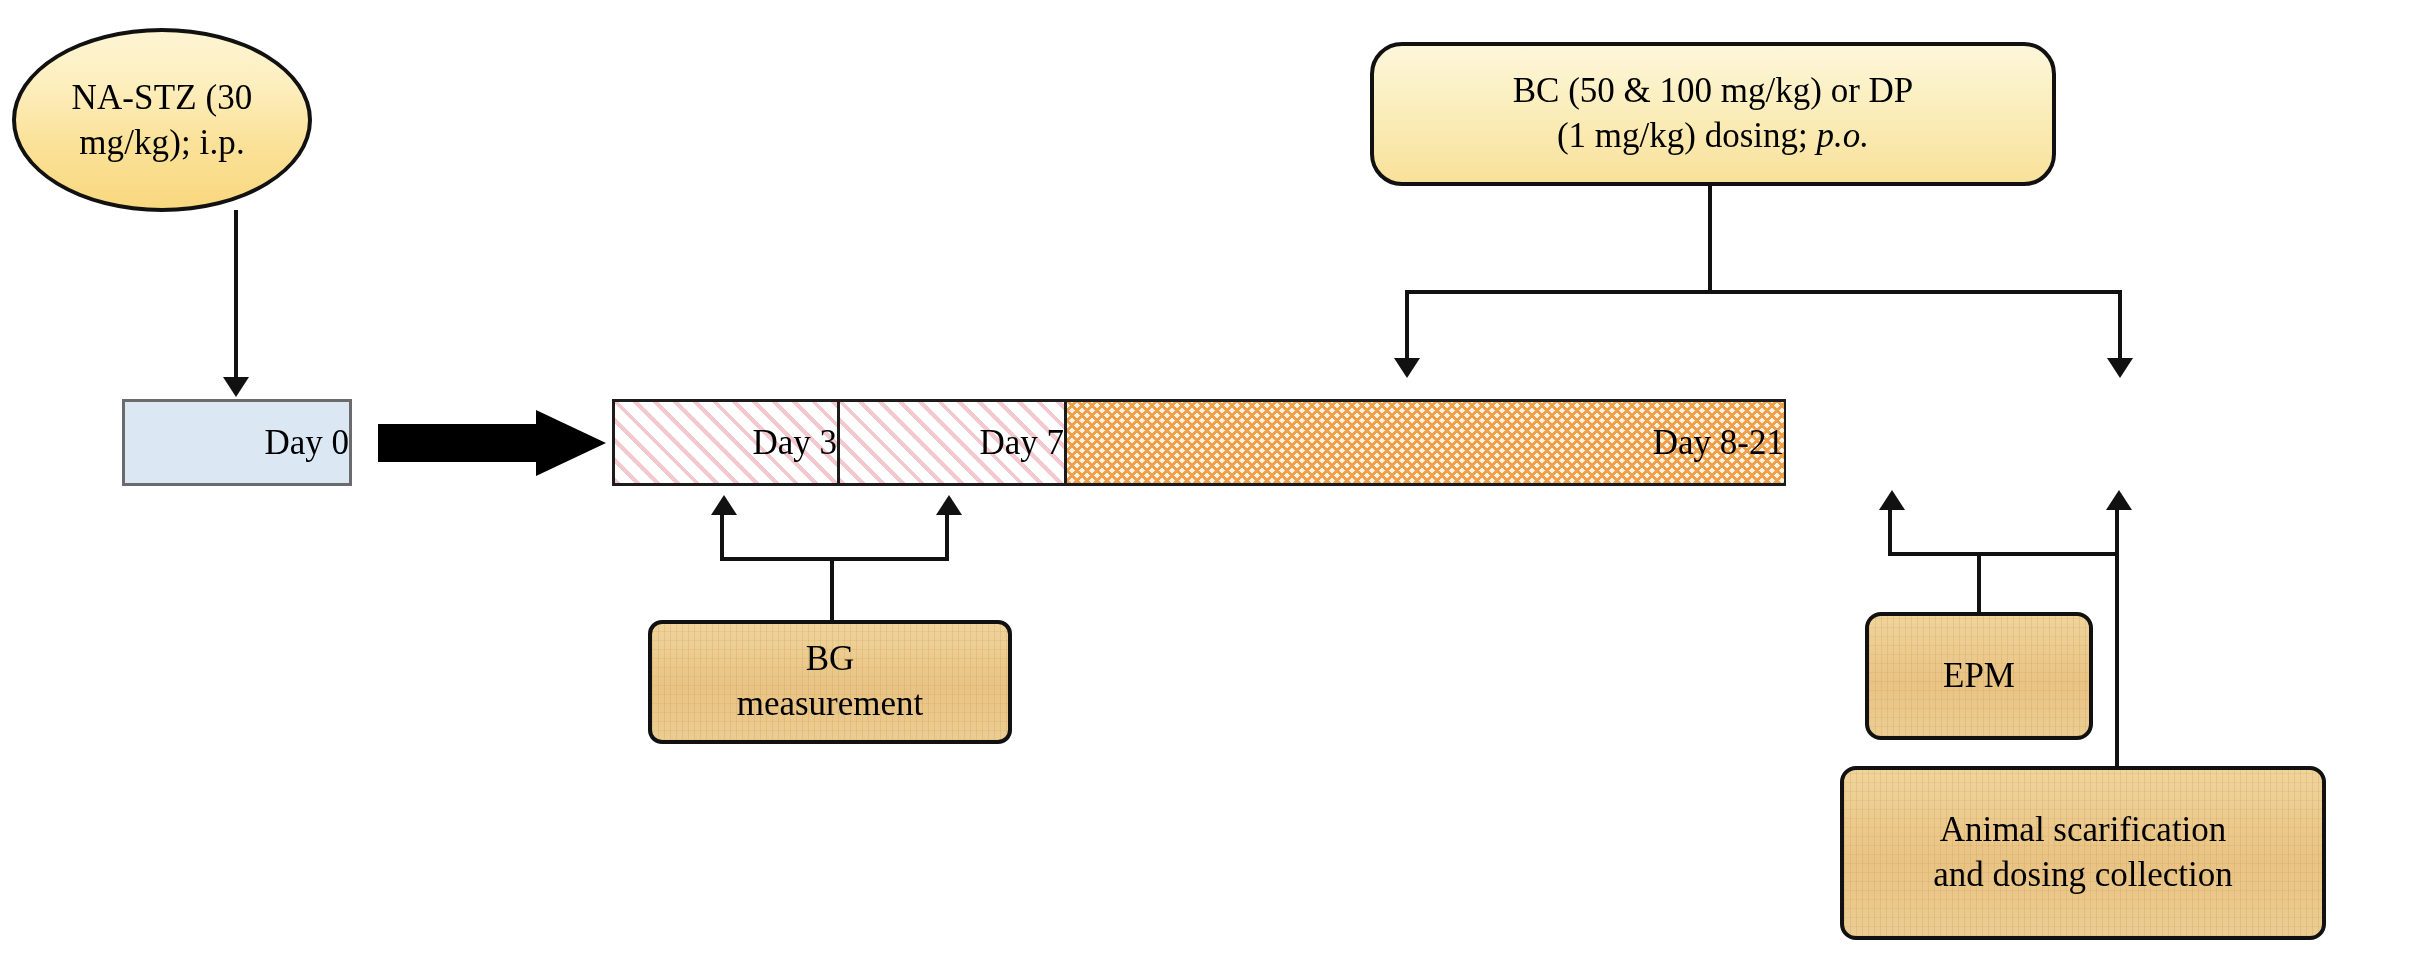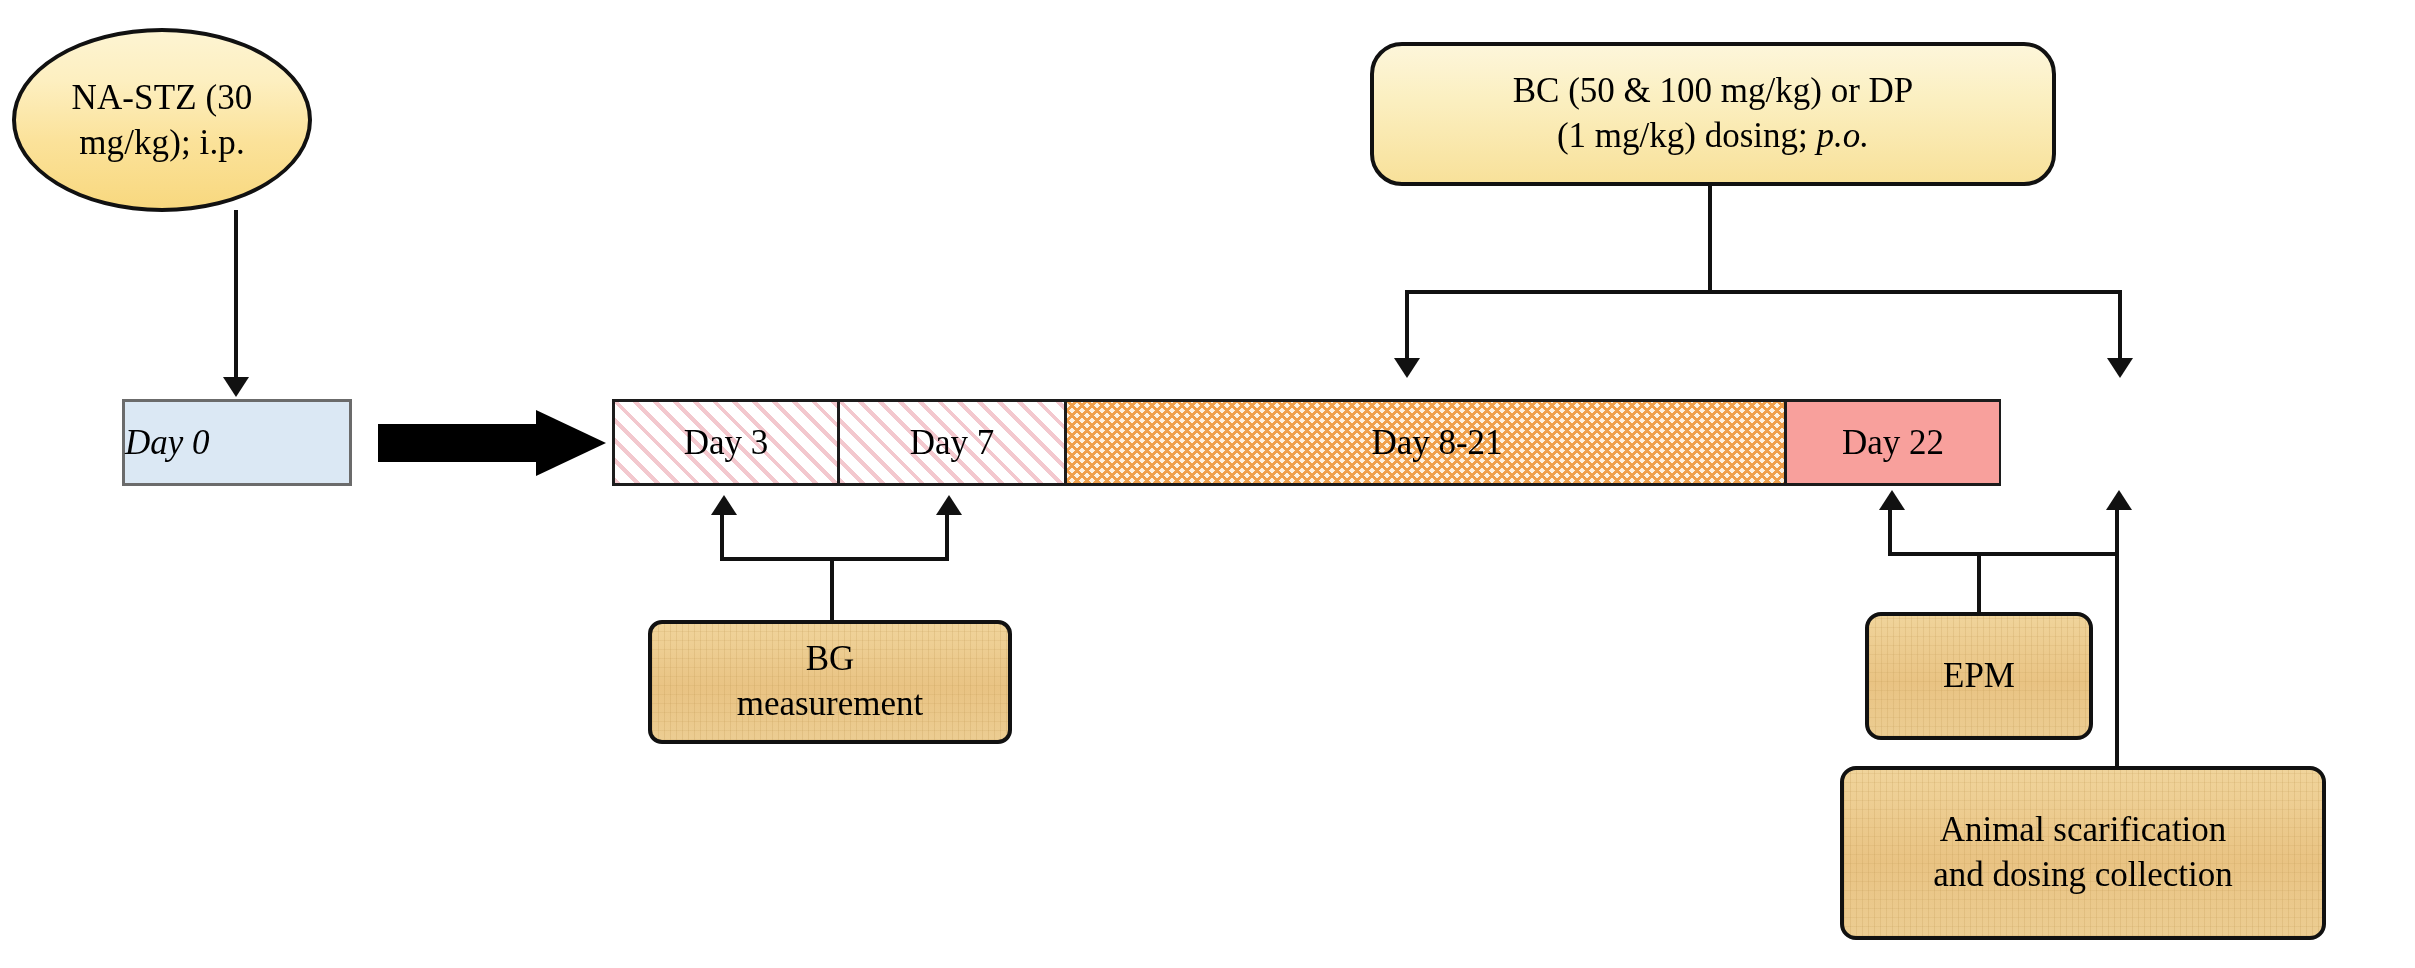--- a/index.html
+++ b/index.html
@@ -32,30 +32,29 @@
     line-height:1.30;
     letter-spacing:.1px;
   }
   .ellipse .txt{width:78%;}
 
   
   .day0{
     left:122px; top:399px; width:230px; height:87px;
     border:3px solid #6b6b6b;
     background:#dbe8f4;
-    display:flex;align-items:center;justify-content:flex-start;
-    font-size:35px;
-    font-style:italic;
+    display:flex;align-items:center;justify-content:flex-end;
+    font-size:35px;
   }
 
   
   .cell{
     top:399px; height:87px;
     border:3px solid #1c1c1c;
-    display:flex;align-items:center;justify-content:center;
+    display:flex;align-items:center;justify-content:flex-end;
     font-size:35px;
     overflow:hidden;
   }
   .cell .lab{position:relative;z-index:3;}
   .cell-d3{left:612px;  width:227px; border-right-width:2px;}
   .cell-d7{left:838px;  width:228px; border-left-width:2px;  border-right-width:2px;}
   .cell-d8{left:1065px; width:721px; border-left-width:2px;  border-right-width:2px;}
   .cell-d22{left:1785px;width:216px; border-left-width:2px;  border-right-width:2px;}
   .cell-d23{left:2000px;width:216px; border-left-width:2px;}
 
@@ -168,23 +167,20 @@
 
   <div class="abs cell cell-d3 hatch-pink">
     <span class="lab">Day 3</span>
   </div>
   <div class="abs cell cell-d7 hatch-pink">
     <span class="lab">Day 7</span>
   </div>
   <div class="abs cell cell-d8 zig">
     <span class="lab">Day 8-21</span>
   </div>
-  <div class="abs cell cell-d22 salmon">
-    <span class="lab">Day 22</span>
-  </div>
 
   <div class="abs callout gold box-dosing">
     <div>
       <span>BC (50 &amp; 100 mg/kg) or DP</span><br>
       <span>(1 mg/kg) dosing; </span><span class="ital">p.o.</span>
     </div>
   </div>
 
   <div class="abs vline" style="left:1708px;top:186px;height:108px;"></div>
   <div class="abs hline" style="left:1405px;top:290px;width:717px;"></div>

